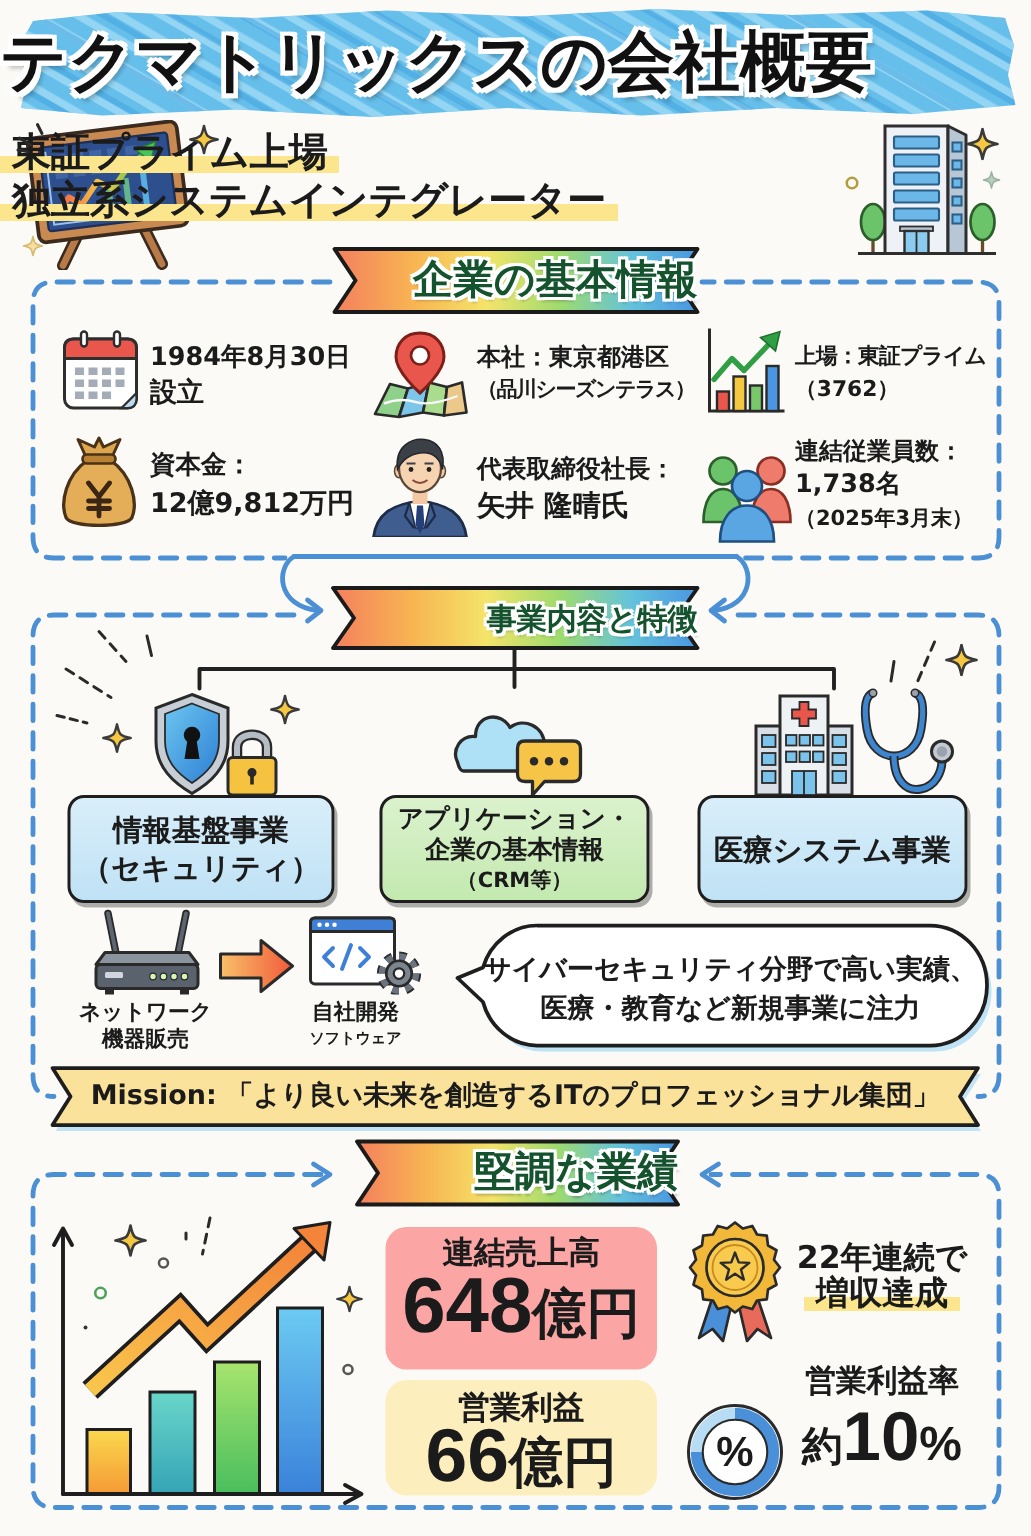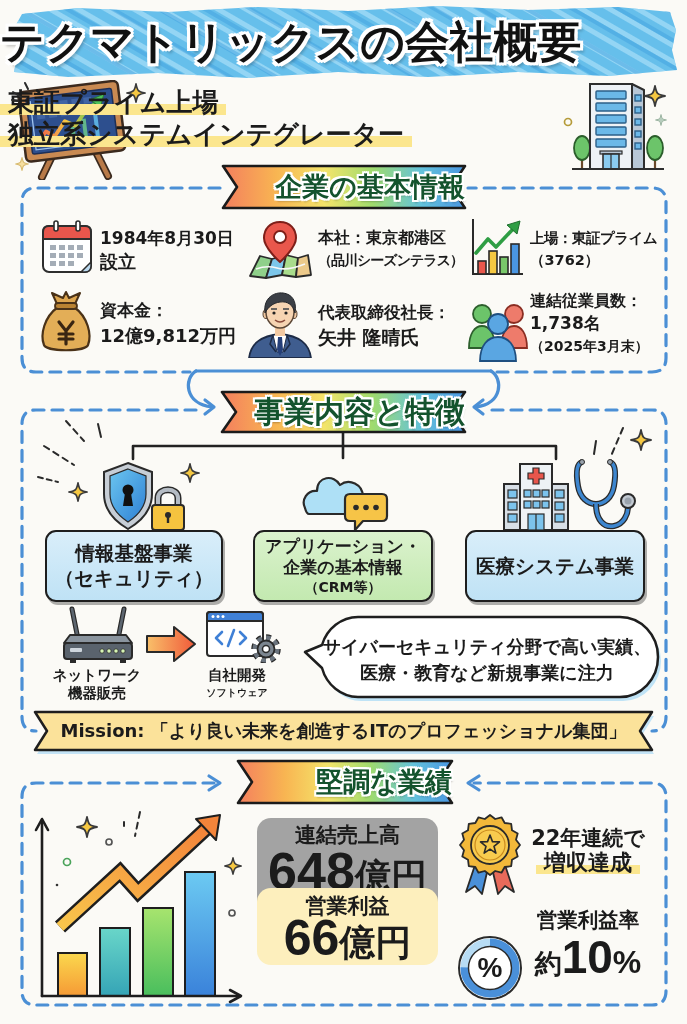--- a/index.html
+++ b/index.html
@@ -298,21 +298,21 @@
           <stop offset="0" stop-color="#f47f5e"></stop>
           <stop offset=".22" stop-color="#f8b552"></stop>
           <stop offset=".42" stop-color="#f4e46a"></stop>
           <stop offset=".62" stop-color="#9fdb6e"></stop>
           <stop offset=".82" stop-color="#63c2dc"></stop>
           <stop offset="1" stop-color="#4a96e2"></stop>
         </linearGradient>
       </defs>
     <polygon points="2,2 245,2 231,22 245,42 2,42 16,22" fill="url(#rg2)" stroke="#1b1b1b" stroke-width="2.6" stroke-linejoin="round"></polygon>
   </svg>
-  <div class="t ribbon-text" style="left:222px;top:392px;width:243px;height:40px;line-height:40px;font-size:30px">事業内容と特徴</div>
+  <div class="t ribbon-text" style="left:222px;top:392px;width:243px;height:40px;line-height:40px;font-size:20px">事業内容と特徴</div>
 
   <svg class="abs" style="left:100px;top:460px" width="88" height="72" viewBox="0 0 88 72">
     <defs>
         <linearGradient id="shg" x1="0" y1="0" x2="1" y2="1">
           <stop offset="0" stop-color="#6cc6f0"></stop>
           <stop offset="1" stop-color="#2d7fd4"></stop>
         </linearGradient>
       </defs>
     <path d="M28 3 L52 12 V34 C52 52 40 62 28 69 C16 62 4 52 4 34 V12 Z" fill="#c7ced6" stroke="#2a2a2a" stroke-width="2"></path>
     <path d="M28 9 L46 16 V34 C46 48 37 56 28 62 C19 56 10 48 10 34 V16 Z" fill="url(#shg)" stroke="#2a2a2a" stroke-width="1.2"></path>
@@ -495,28 +495,28 @@
     <path d="M30 119 L90 64 L108 84 L177 20" fill="none" stroke="url(#ga)" stroke-width="10" stroke-linejoin="miter"></path>
     <polygon points="190,7 186,32 166,11" fill="#f3843a" stroke="#1e1e1e" stroke-width="2" stroke-linejoin="round"></polygon>
     <g fill="none" stroke="#1e1e1e" stroke-width="2.6" stroke-linecap="round" stroke-linejoin="round">
       <path d="M12 188 V12"></path>
         <path d="M6 22 L12 11 L18 22"></path>
       <path d="M12 188 H210"></path>
         <path d="M200 182 L211 188 L200 194"></path>
     </g>
   </svg>
 
-  <div class="metric" style="top:818px;height:95px;background:#a3a3a3">
+  <div class="metric" style="top:818px;height:95px;background:#fca5a5">
     <div class="t" style="top:4px;height:26px;line-height:26px;font-size:21px">連結売上高</div>
     <div class="t" style="top:27px;height:52px;line-height:52px">
       <span class="num" style="font-size:52px">648</span><span style="font-size:36px">億円</span>
     </div>
   </div>
 
-  <div class="metric" style="top:888px;height:77px;background:#fdefbd">
+  <div class="metric" style="top:920px;height:77px;background:#fdefbd">
     <div class="t" style="top:5px;height:26px;line-height:26px;font-size:21px">営業利益</div>
     <div class="t" style="top:27px;height:46px;line-height:46px">
       <span class="num" style="font-size:50px">66</span><span style="font-size:36px">億円</span>
     </div>
   </div>
 
   <svg class="abs" style="left:456px;top:812px" width="68" height="86" viewBox="0 0 68 86">
     <polygon points="20,50 32,56 26,82 19,74 10,80" fill="#4a90d9" stroke="#2a2a2a" stroke-width="1.8" stroke-linejoin="round"></polygon>
     <polygon points="48,50 36,56 42,82 49,74 58,80" fill="#e86a5a" stroke="#2a2a2a" stroke-width="1.8" stroke-linejoin="round"></polygon>
     <g transform="translate(1 1)">

